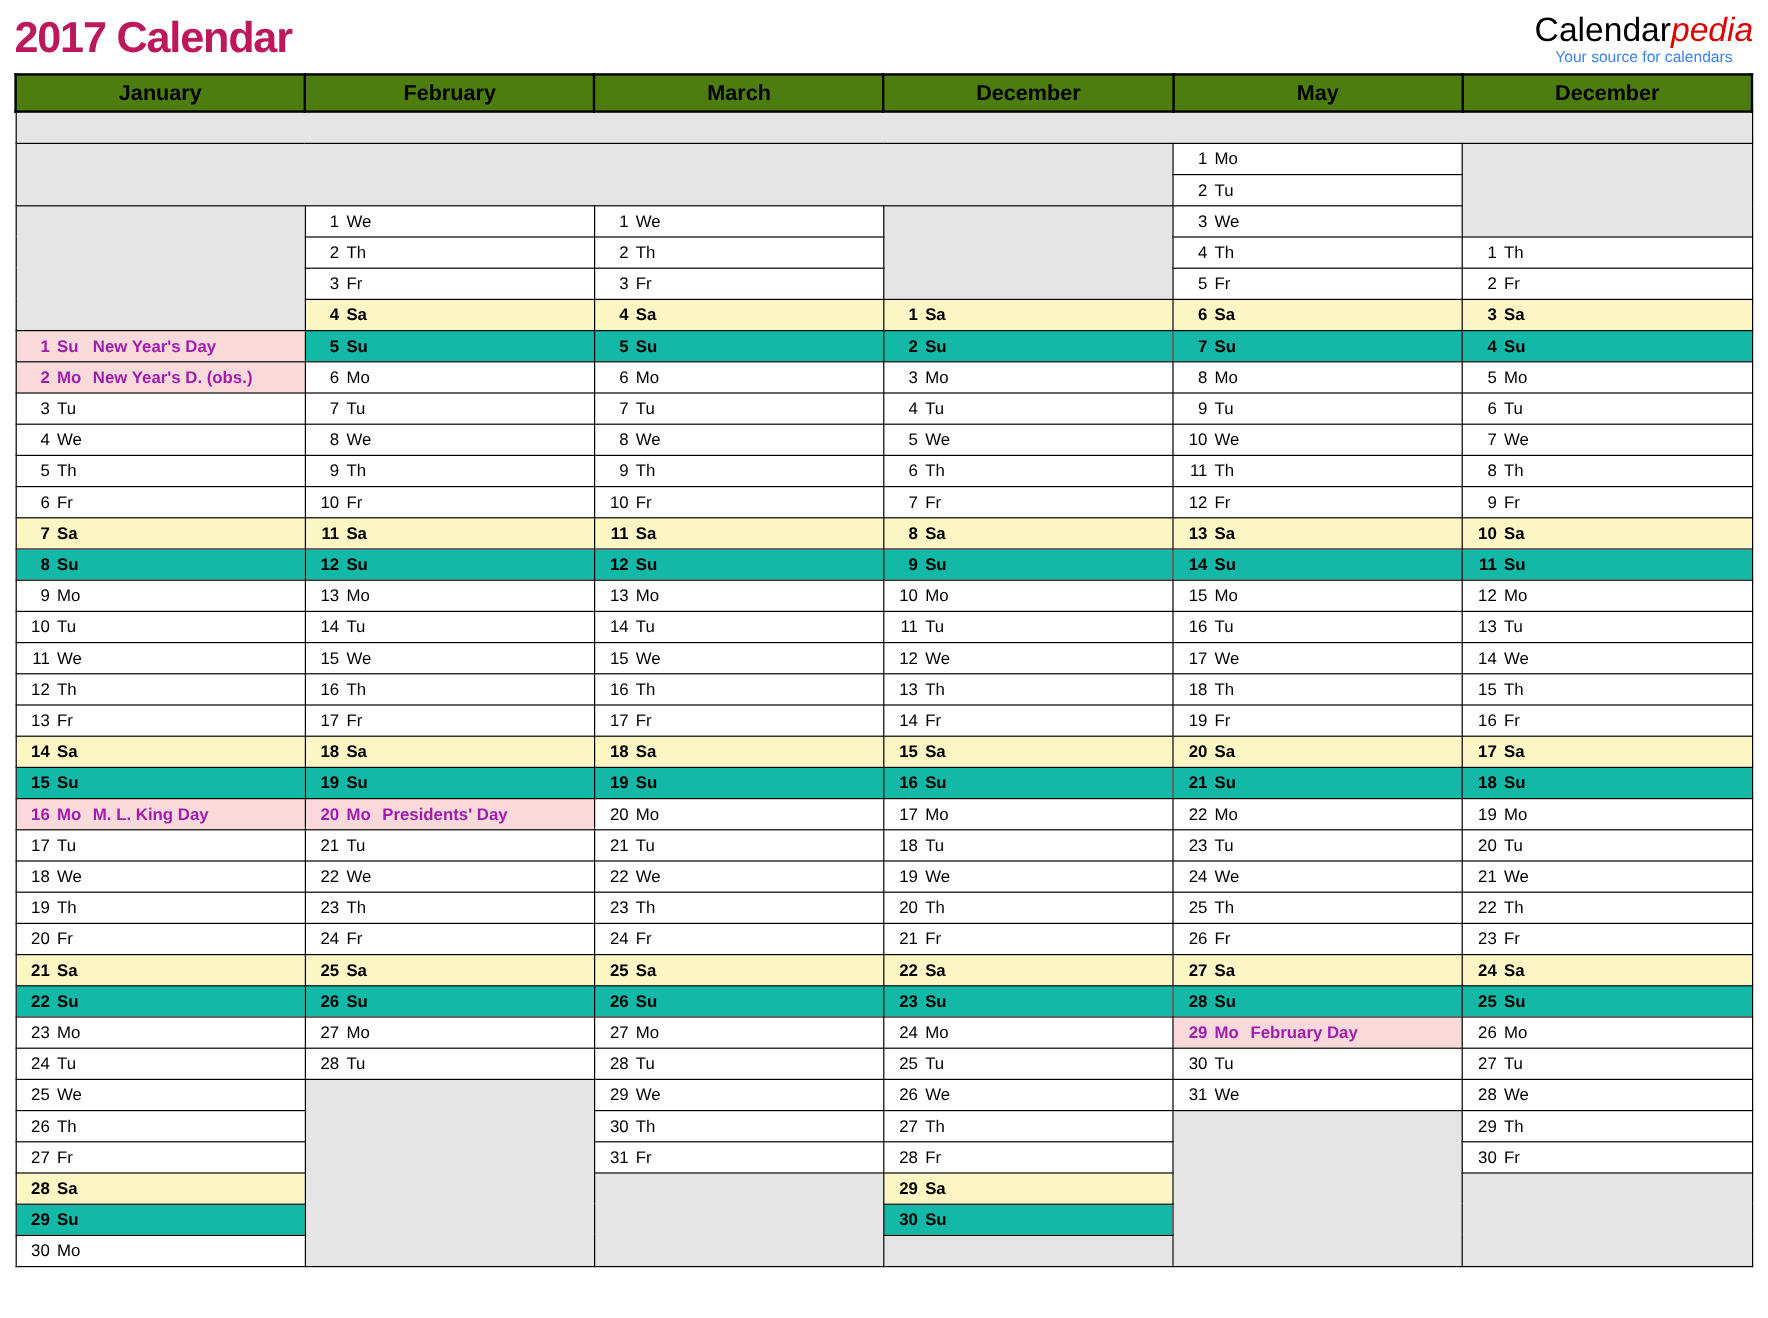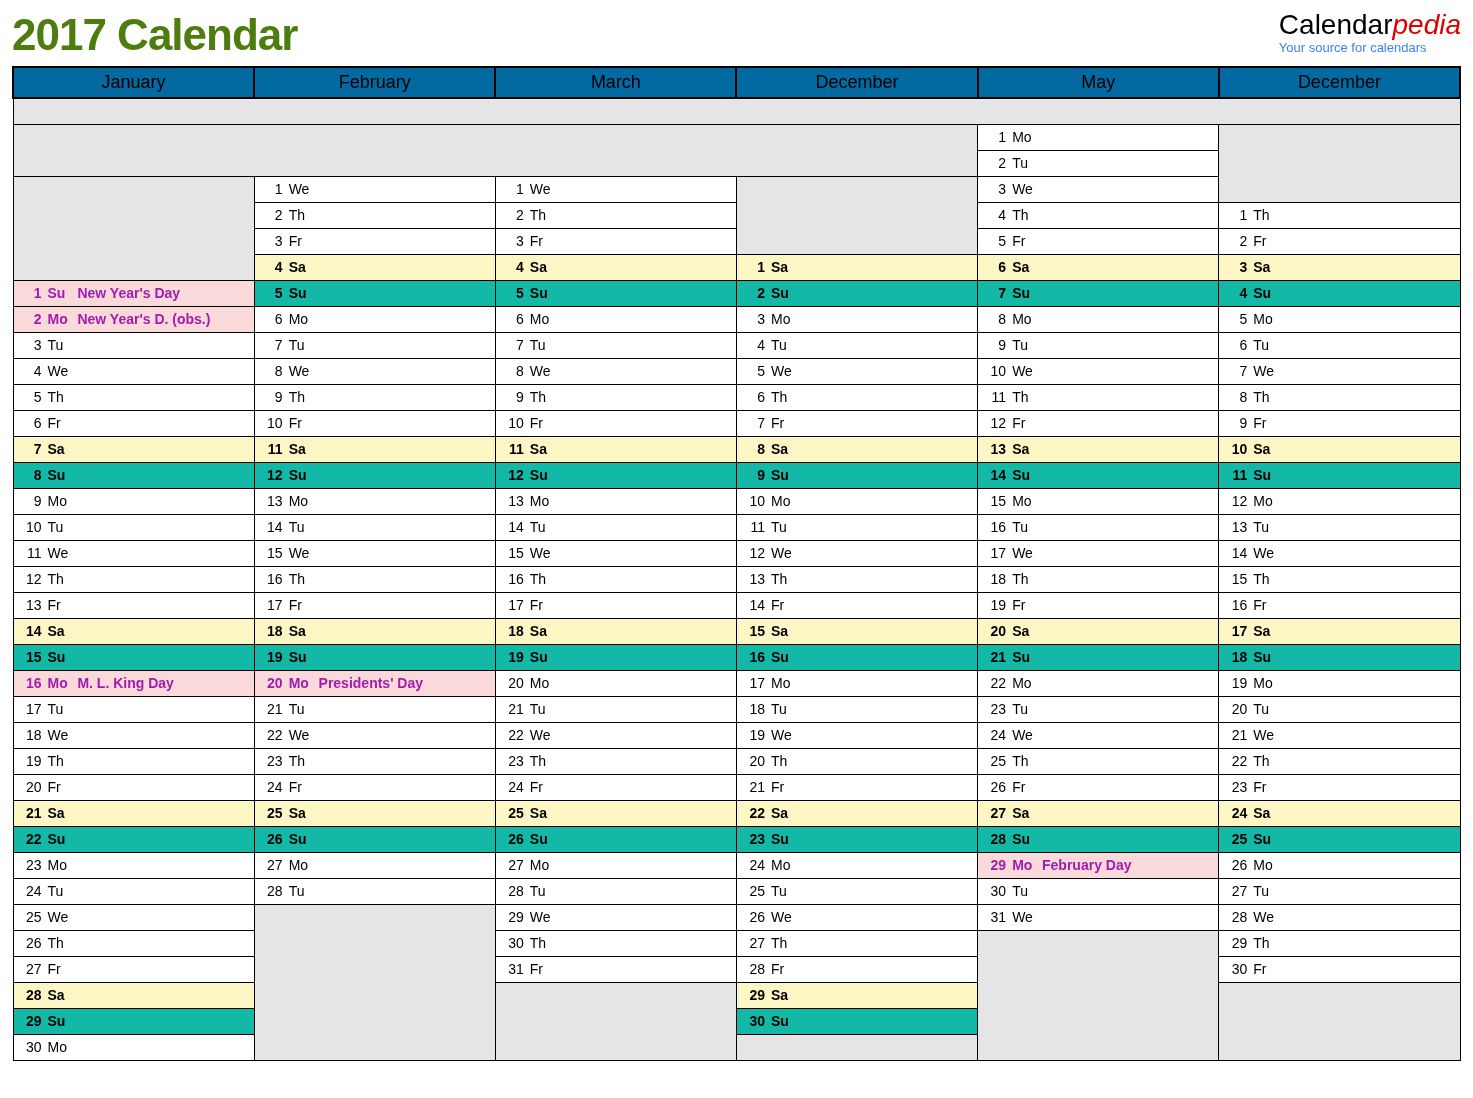--- a/index.html
+++ b/index.html
@@ -10,51 +10,51 @@
     background: #fff;
     color: #000;
   }
   .header {
     display: flex;
     justify-content: space-between;
     align-items: flex-start;
     margin-bottom: 6px;
   }
   .title {
-    font-size: 44px;
+    font-size: 36px;
     font-weight: bold;
-    color: #4d7c0f;
+    color: #be185d;
     letter-spacing: -1px;
   }
   .brand {
-    text-align: left;
+    text-align: center;
     line-height: 1.1;
   }
   .brand-main {
     font-size: 28px;
     font-weight: normal;
     color: #000;
   }
   .brand-main .red { color: #d00; font-style: italic; }
   .brand-tag {
     font-size: 13px;
     color: #3b82f6;
   }
   table.cal {
     width: 100%;
     border-collapse: collapse;
     table-layout: fixed;
   }
   table.cal th {
     border: 2px solid #000;
     font-size: 18px;
-    font-weight: normal;
+    font-weight: bold;
     text-align: center;
     padding: 4px 0;
-    background: #0369a1;
+    background: #4d7c0f;
   }
   table.cal td {
     border: 1px solid #000;
     height: 26px;
     font-size: 14px;
     padding: 0 6px;
     vertical-align: middle;
     background: #fff;
     white-space: nowrap;
     overflow: hidden;

